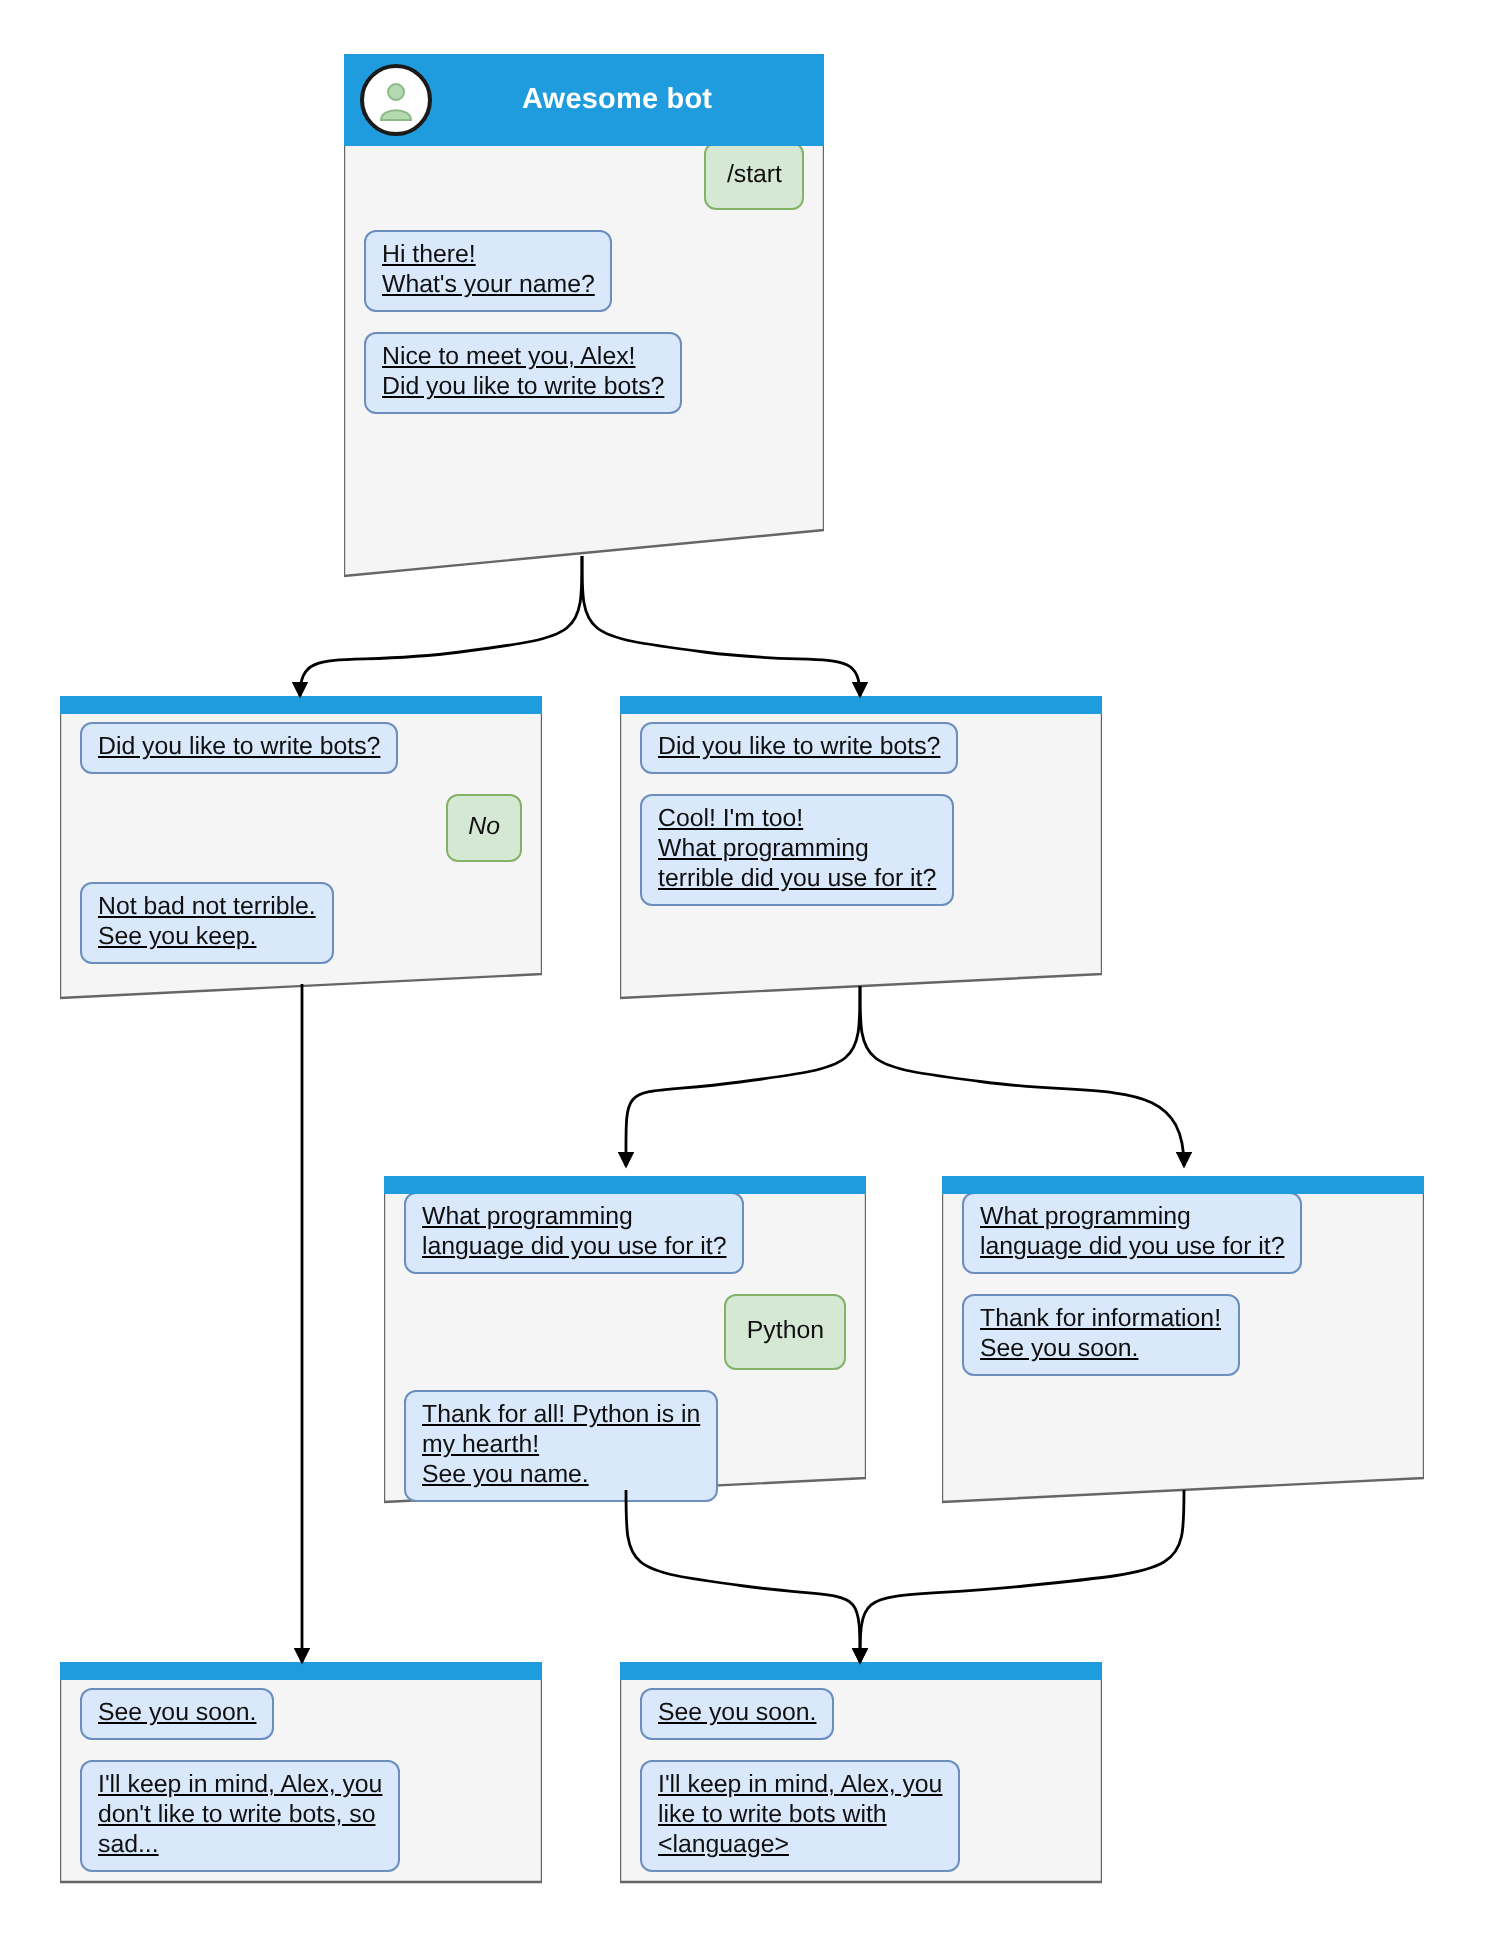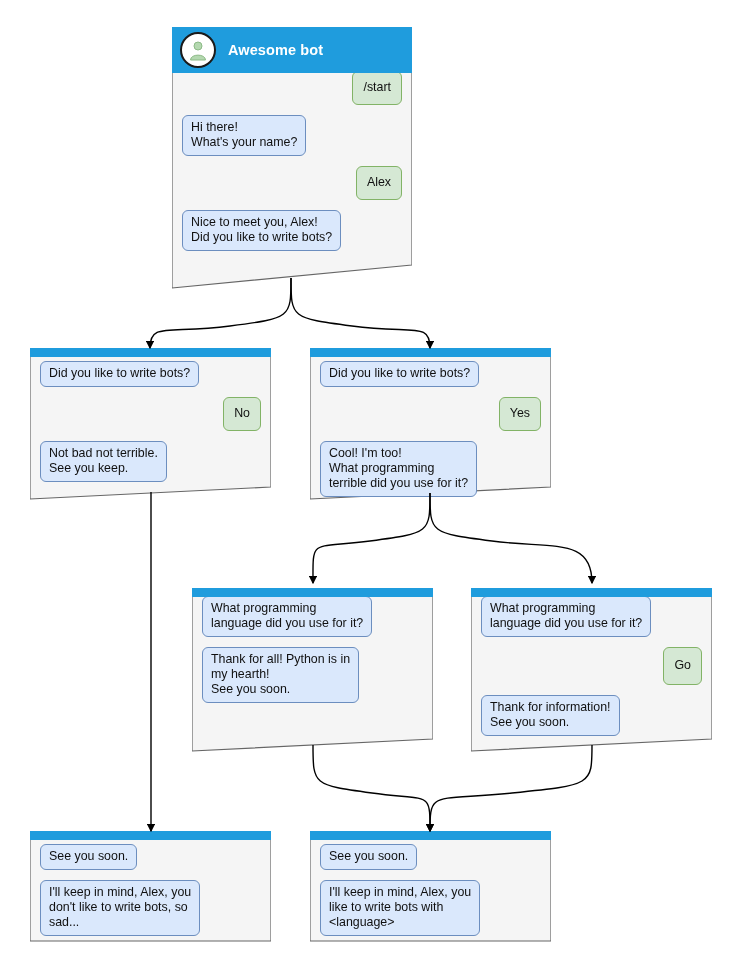--- a/index.html
+++ b/index.html
@@ -49,20 +49,21 @@
   }
   .chat-header {
     position: absolute;
     left: 0; top: 0;
     width: 100%;
     box-sizing: border-box;
     background: #1f9cdd;
     display: flex;
     align-items: center;
     z-index: 3;
+    gap: 33px;
   }
   .chat-header.big {
     height: 46px;
     padding-left: 8px;
   }
   .chat-header.small {
     height: 9px;
   }
   .avatar {
     width: 36px;
@@ -91,21 +92,21 @@
     left: 0;
     width: 100%;
     box-sizing: border-box;
     padding: 0 10px;
     z-index: 2;
   }
   .msg-row {
     display: flex;
     margin-bottom: 10px;
   }
-  .msg-row.bot  { justify-content: flex-start; }
+  .msg-row.bot  { justify-content: flex-start; text-decoration: underline; }
   .msg-row.user { justify-content: flex-end; }
 
   .bubble {
     display: inline-block;
     border-radius: 6px;
     padding: 4px 8px 5px 8px;
     font-size: 12.4px;
     line-height: 15px;
     color: #101010;
     box-sizing: border-box;
@@ -168,64 +169,58 @@
         <div class="header-title">Awesome bot</div>
       </div>
       <div class="messages" style="top:44px;">
         <div class="msg-row user">
           <div class="bubble user">/start</div>
         </div>
         <div class="msg-row bot" style="margin-top:4px;">
           <div class="bubble bot">Hi there!
 What's your name?</div>
         </div>
-        <div class="msg-row user" style="margin-top:10px;">
-          <div class="bubble user">Alex</div>
-        </div>
         <div class="msg-row bot" style="margin-top:8px;">
           <div class="bubble bot">Nice to meet you, Alex!
 Did you like to write bots?</div>
         </div>
       </div>
     </div>
   </div>
 
   <div class="node" style="left:30px; top:348px; width:241px; height:152px;">
     <svg class="node-shape" viewBox="0 0 241 152" preserveAspectRatio="none">
       <polygon points="0,0 241,0 241,139 0,151" fill="#f5f5f5" stroke="#666" stroke-width="1.2"></polygon>
     </svg>
     <div class="node-inner">
       <div class="chat-header small"></div>
       <div class="messages" style="top:13px;">
         <div class="msg-row bot">
           <div class="bubble bot">Did you like to write bots?</div>
         </div>
-        <div class="msg-row user" style="margin-top:9px;">
+        <div class="msg-row user" style="margin-top:9px;font-style:italic;">
           <div class="bubble user">No</div>
         </div>
         <div class="msg-row bot" style="margin-top:9px;">
           <div class="bubble bot">Not bad not terrible.
 See you keep.</div>
         </div>
       </div>
     </div>
   </div>
 
   <div class="node" style="left:310px; top:348px; width:241px; height:152px;">
     <svg class="node-shape" viewBox="0 0 241 152" preserveAspectRatio="none">
       <polygon points="0,0 241,0 241,139 0,151" fill="#f5f5f5" stroke="#666" stroke-width="1.2"></polygon>
     </svg>
     <div class="node-inner">
       <div class="chat-header small"></div>
       <div class="messages" style="top:13px;">
         <div class="msg-row bot">
           <div class="bubble bot">Did you like to write bots?</div>
-        </div>
-        <div class="msg-row user" style="margin-top:9px;">
-          <div class="bubble user">Yes</div>
         </div>
         <div class="msg-row bot" style="margin-top:9px;">
           <div class="bubble bot">Cool! I'm too!
 What programming
 terrible did you use for it?</div>
         </div>
       </div>
     </div>
   </div>
 
@@ -233,42 +228,42 @@
     <svg class="node-shape" viewBox="0 0 241 164" preserveAspectRatio="none">
       <polygon points="0,0 241,0 241,151 0,163" fill="#f5f5f5" stroke="#666" stroke-width="1.2"></polygon>
     </svg>
     <div class="node-inner">
       <div class="chat-header small"></div>
       <div class="messages" style="top:8px;">
         <div class="msg-row bot">
           <div class="bubble bot">What programming
 language did you use for it?</div>
         </div>
+        <div class="msg-row user" style="margin-top:9px;">
+          <div class="bubble user tall">Python</div>
+        </div>
         <div class="msg-row bot" style="margin-top:9px;">
           <div class="bubble bot">Thank for all! Python is in
 my hearth!
-See you soon.</div>
+See you name.</div>
         </div>
       </div>
     </div>
   </div>
 
   <div class="node" style="left:471px; top:588px; width:241px; height:164px;">
     <svg class="node-shape" viewBox="0 0 241 164" preserveAspectRatio="none">
       <polygon points="0,0 241,0 241,151 0,163" fill="#f5f5f5" stroke="#666" stroke-width="1.2"></polygon>
     </svg>
     <div class="node-inner">
       <div class="chat-header small"></div>
       <div class="messages" style="top:8px;">
         <div class="msg-row bot">
           <div class="bubble bot">What programming
 language did you use for it?</div>
-        </div>
-        <div class="msg-row user" style="margin-top:9px;">
-          <div class="bubble user tall">Go</div>
         </div>
         <div class="msg-row bot" style="margin-top:4px;">
           <div class="bubble bot">Thank for information!
 See you soon.</div>
         </div>
       </div>
     </div>
   </div>
 
   <div class="node" style="left:30px; top:831px; width:241px; height:111px;">

